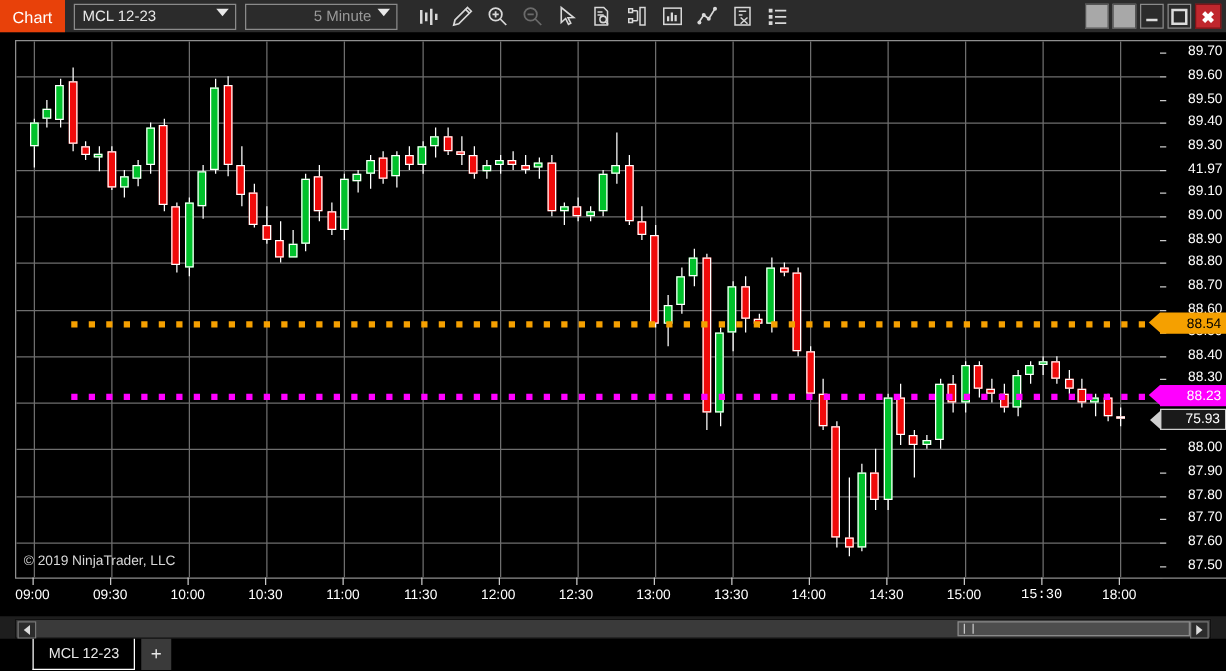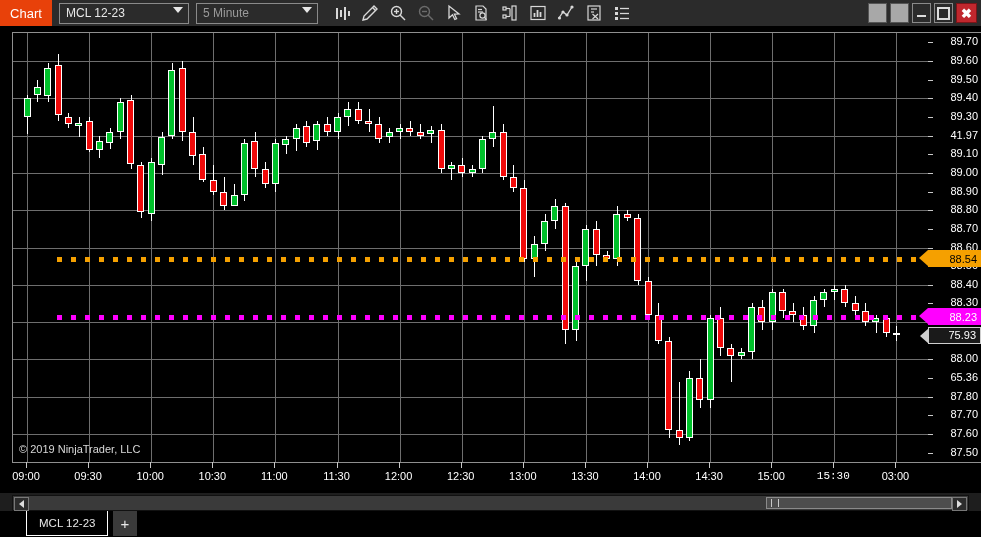--- a/index.html
+++ b/index.html
@@ -12,21 +12,21 @@
   #chart-badge{width:52px;height:26px;background:#e8410a;color:#fff;font-size:13px;
                display:flex;align-items:center;justify-content:center;}
   .combo{height:19px;background:#2b2b2b;border:1px solid #8a8a8a;margin-left:7px;
          display:flex;align-items:center;position:relative;color:#e8e8e8;font-size:12px;}
   .combo .ctext{padding-left:6px;white-space:nowrap;overflow:hidden;}
   .combo .carrow{position:absolute;right:5px;top:3px;width:0;height:0;
                  border-left:5px solid transparent;border-right:5px solid transparent;
                  border-top:6px solid #e8e8e8;}
   #combo-instrument{width:128px;}
   #combo-interval{width:120px;}
-  #combo-interval .ctext{color:#9a9a9a;}
+  #combo-interval .ctext{color:#9a9a9a;margin-left:48px;}
   #tools{display:flex;align-items:center;margin-left:10px;gap:0px;}
   .tbtn{width:28px;height:24px;display:flex;align-items:center;justify-content:center;}
   .tbtn svg{display:block;}
   #wbtns{position:absolute;right:4px;top:3px;display:flex;gap:3px;align-items:center;}
   .wsq{width:17px;height:18px;background:#a8a8a8;border:1px solid #555;}
   .wbx{width:17px;height:18px;background:#2b2b2b;border:1px solid #8a8a8a;
        display:flex;align-items:center;justify-content:center;}
   .wbx .min{width:9px;height:2px;background:#ddd;margin-top:6px;}
   .wbx .max{width:9px;height:9px;border:2px solid #ddd;}
   .wclose{width:19px;height:18px;background:#c0272d;border:1px solid #7a1519;color:#fff;
@@ -599,21 +599,21 @@
         <div class="ylab" style="top: 244.804px;">88.40</div>
         <div class="ytick" style="top: 270px;"></div>
         <div class="ylab" style="top: 263.457px;">88.30</div>
         <div class="ytick" style="top: 289px;"></div>
         <div class="ylab" style="top: 282.109px;">88.20</div>
         <div class="ytick" style="top: 308px;"></div>
         <div class="ylab" style="top: 300.761px;">88.10</div>
         <div class="ytick" style="top: 326px;"></div>
         <div class="ylab" style="top: 319.413px;">88.00</div>
         <div class="ytick" style="top: 345px;"></div>
-        <div class="ylab" style="top: 338.065px;">65.36</div>
+        <div class="ylab" style="top: 338.065px;">87.90</div>
         <div class="ytick" style="top: 364px;"></div>
         <div class="ylab" style="top: 356.717px;">87.80</div>
         <div class="ytick" style="top: 382px;"></div>
         <div class="ylab" style="top: 375.37px;">87.70</div>
         <div class="ytick" style="top: 401px;"></div>
         <div class="ylab" style="top: 394.022px;">87.60</div>
         <div class="ytick" style="top: 420px;"></div>
         <div class="ylab" style="top: 412.674px;">87.50</div>
         <div class="ymark" style="top: 217.191px; background: rgb(245, 160, 0); color: rgb(0, 0, 0);">
           <div class="pennant" style="border-right: 9px solid rgb(245, 160, 0);"></div>
@@ -651,21 +651,21 @@
         <div class="xlab" style="left: 572.9px;">13:30</div>
         <div class="xtick" style="left: 635px;"></div>
         <div class="xlab" style="left: 635px;">14:00</div>
         <div class="xtick" style="left: 697px;"></div>
         <div class="xlab" style="left: 697.1px;">14:30</div>
         <div class="xtick" style="left: 759px;"></div>
         <div class="xlab" style="left: 759.2px;">15:00</div>
         <div class="xtick" style="left: 821px;"></div>
         <div class="xlab" style="left: 821.3px; font-family: Liberation Mono, monospace;">15:30</div>
         <div class="xtick" style="left: 883px;"></div>
-        <div class="xlab" style="left: 883.4px;">03:00</div>
+        <div class="xlab" style="left: 883.4px;">18:00</div>
       </div>
   </div>
 
   <div id="hscroll">
     <div class="sarrow" style="left:1px">
         <div class="tl"></div>
       </div>
     <div class="sarrow" style="right:1px">
         <div class="tr"></div>
       </div>

